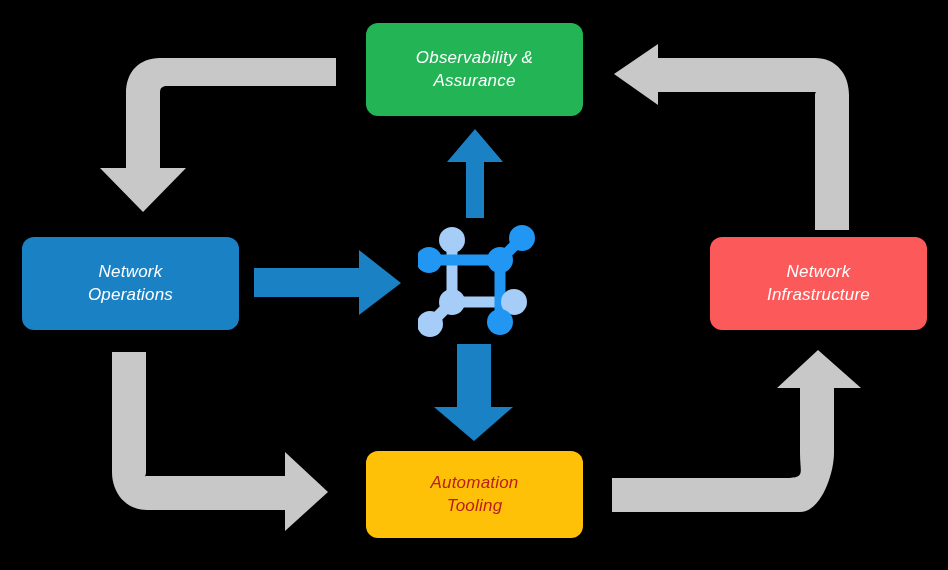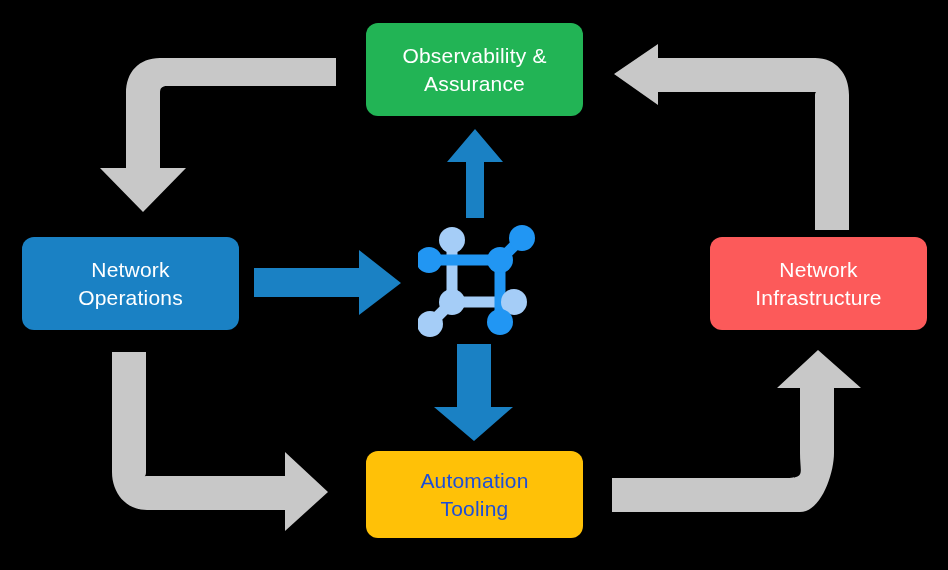--- a/index.html
+++ b/index.html
@@ -20,27 +20,28 @@
     overflow: hidden;
   }
   .node-box {
     position: absolute;
     border-radius: 12px;
     display: flex;
     align-items: center;
     justify-content: center;
     text-align: center;
     color: #ffffff;
-    font-size: 21px;
+    font-size: 17px;
     line-height: 1.32;
     font-weight: 400;
     letter-spacing: 0.2px;
     padding: 6px 10px;
     white-space: pre-line;
     user-select: none;
+    font-style: italic;
   }
   #box-observability {
     left: 366px;  top: 23px;  width: 217px; height: 93px;
     background: #22b455;
   }
   #box-network-operations {
     left: 22px;   top: 237px; width: 217px; height: 93px;
     background: #1a81c4;
   }
   #box-network-infrastructure {
@@ -163,16 +164,16 @@
 
   <div class="node-box" id="box-observability" style="background: rgb(34, 180, 85); color: rgb(255, 255, 255);">Observability &amp;
 Assurance</div>
 
   <div class="node-box" id="box-network-operations" style="background: rgb(26, 129, 196); color: rgb(255, 255, 255);">Network
 Operations</div>
 
   <div class="node-box" id="box-network-infrastructure" style="background: rgb(252, 90, 90); color: rgb(255, 255, 255);">Network
 Infrastructure</div>
 
-  <div class="node-box" id="box-automation-tooling" style="background: rgb(255, 193, 7); color: #1d4ed8;">Automation
+  <div class="node-box" id="box-automation-tooling" style="background: rgb(255, 193, 7); color: #b91c1c;">Automation
 Tooling</div>
 
 </div>
 
 </body></html>

